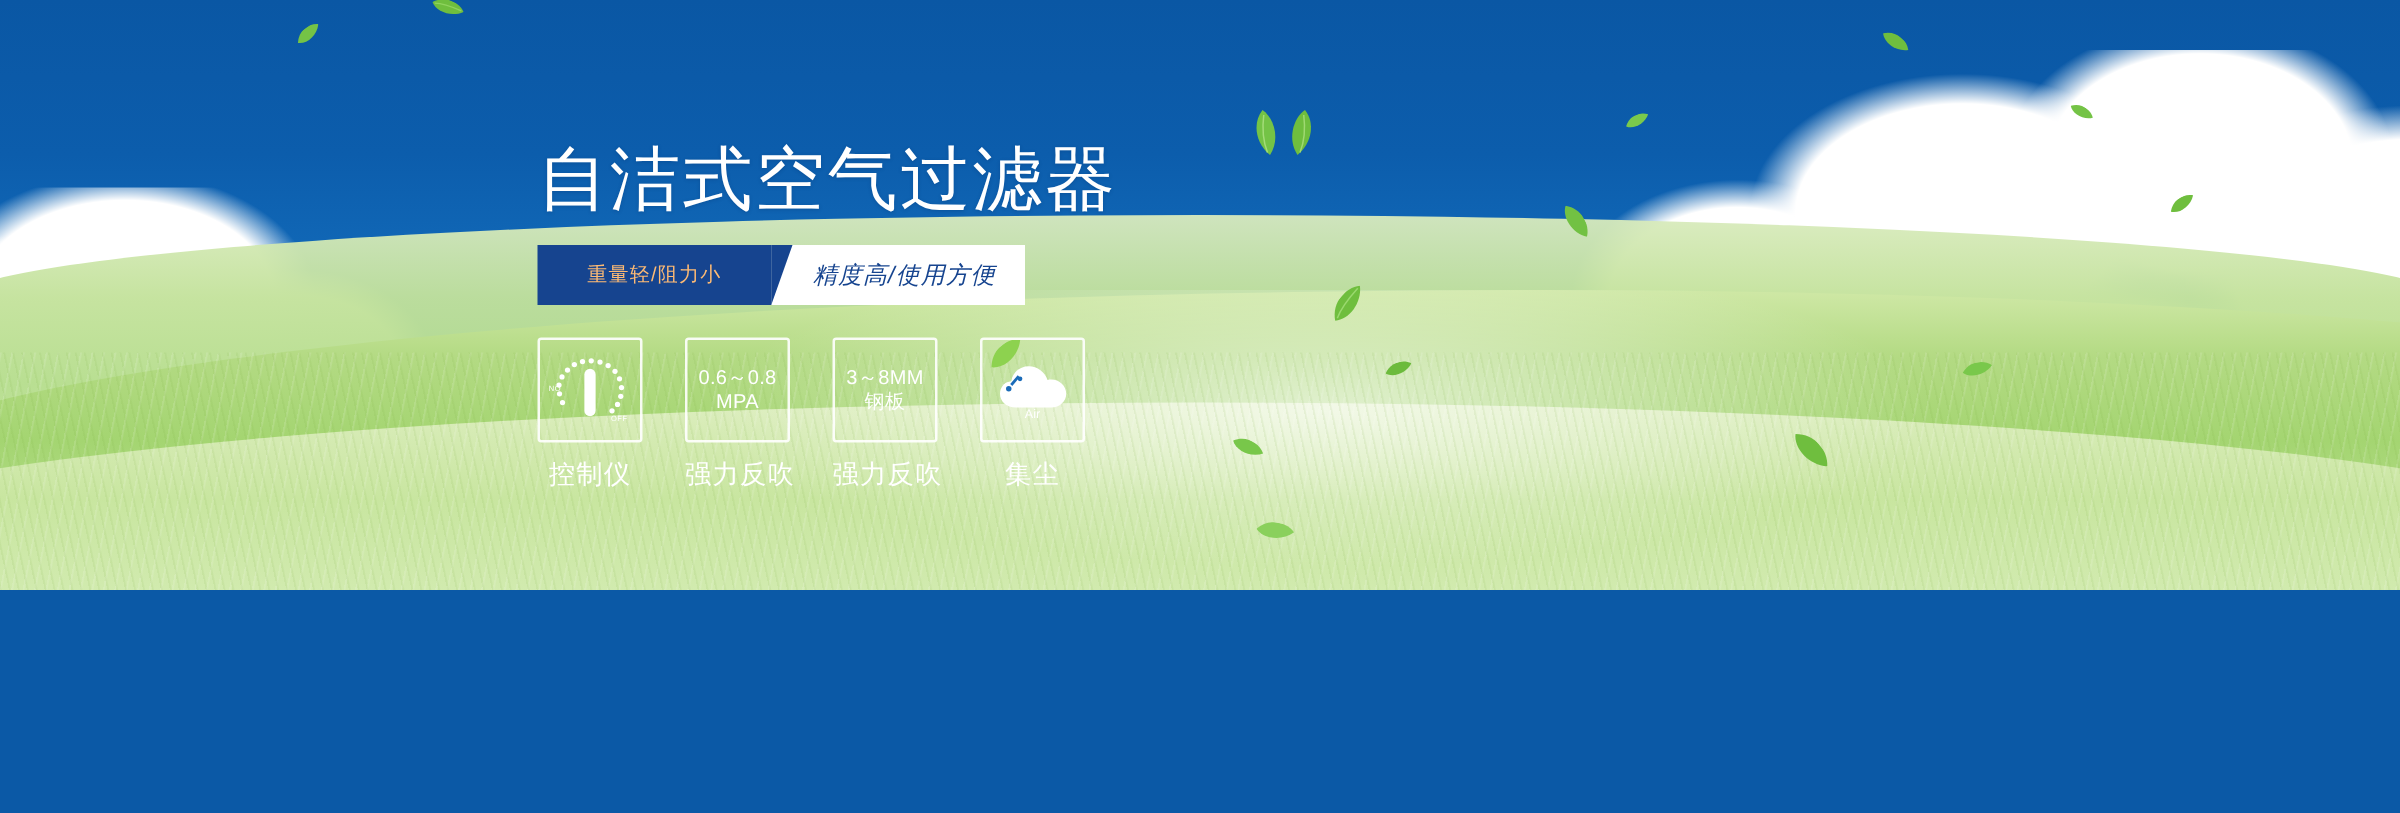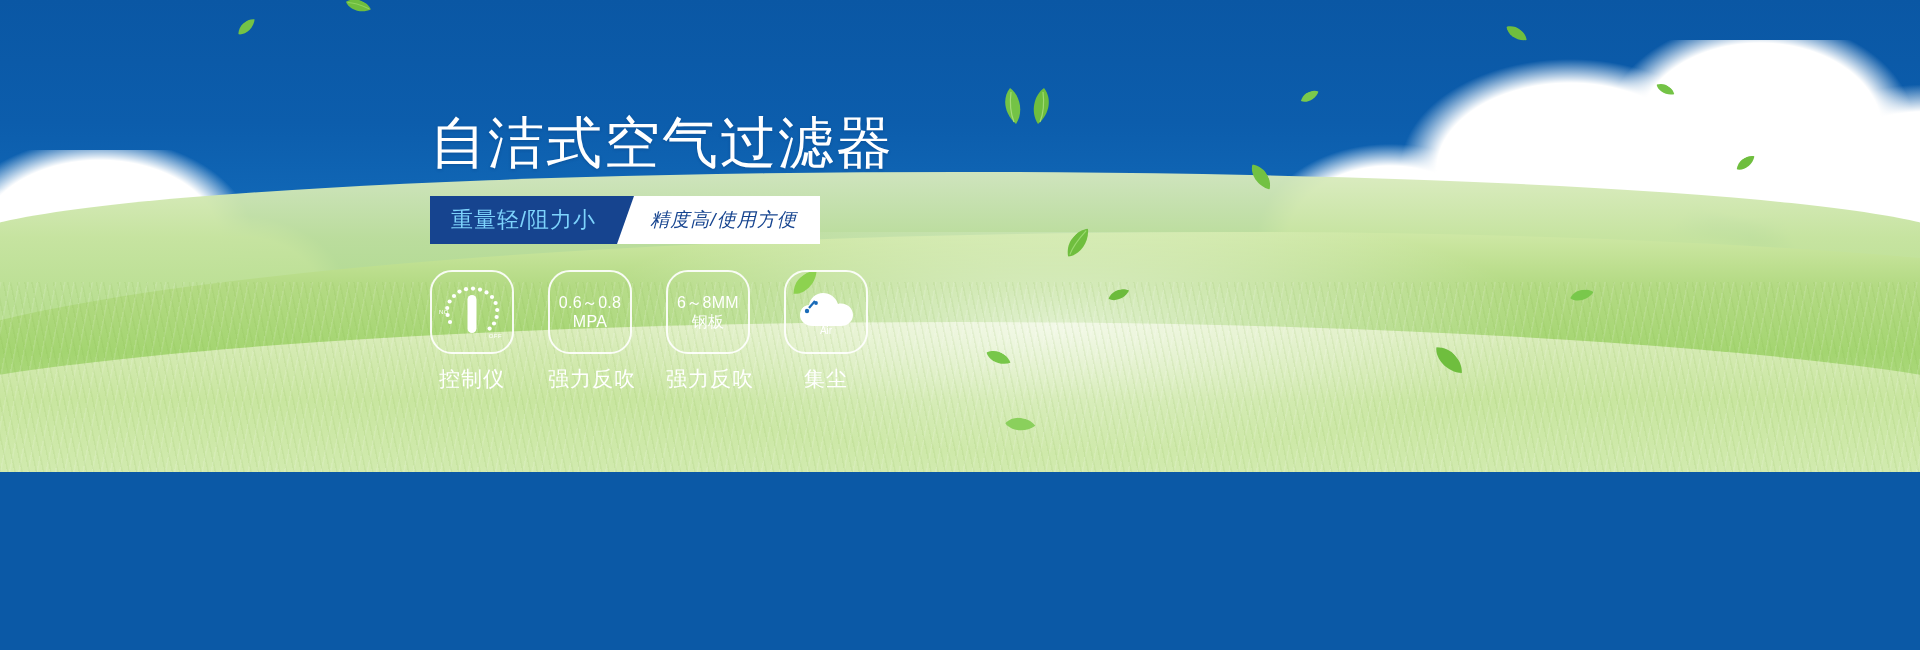--- a/index.html
+++ b/index.html
@@ -114,22 +114,22 @@
   
   .tagline {
     margin-top:20px;
     display:flex;
     width:390px;
     height:48px;
     position:relative;
   }
   .tag-a {
     background:#16448f;
-    color:#7dd3fc;
-    font-size:22px;
+    color:#fdba74;
+    font-size:16px;
     letter-spacing:1px;
     display:flex; align-items:center; justify-content:center;
     width:187px;
     position:relative;
     z-index:2;
   }
   .tag-a:after{
     content:"";
     position:absolute; right:-17px; top:0;
     width:0;height:0;
@@ -150,21 +150,21 @@
   
   .icons {
     margin-top:26px;
     display:flex;
     gap:34px;
   }
   .icon-item { width:84px; text-align:center; }
   .icon-box {
     width:84px; height:84px;
     border:2px solid rgba(255,255,255,.9);
-    border-radius:22px;
+    border-radius:3px;
     display:flex; align-items:center; justify-content:center;
     color:#ffffff;
     position:relative;
     overflow:hidden;
   }
   .icon-text {
     color:#ffffff;
     font-size:16px;
     line-height:1.22;
     font-weight:300;
@@ -330,21 +330,21 @@
         <div class="icon-box">
           <div class="icon-text" style="white-space:pre-line;">0.6～0.8
 MPA</div>
         </div>
         <div class="icon-cap">强力反吹</div>
       </div>
 
 
       <div class="icon-item">
         <div class="icon-box">
-          <div class="icon-text" style="white-space:pre-line;">6～8MM
+          <div class="icon-text" style="white-space:pre-line;">3～8MM
 钢板</div>
         </div>
         <div class="icon-cap">强力反吹</div>
       </div>
 
       <div class="icon-item">
         <div class="icon-box">
           <span style="position:absolute;left:4px;top:3px;transform:rotate(-38deg);">
             <svg width="34" height="16" viewBox="0 0 26 13">
                 <path d="M0 7 C7 -2 19 -2 26 4 C19 12 6 13 0 7 Z" fill="#8dd24f"></path>

